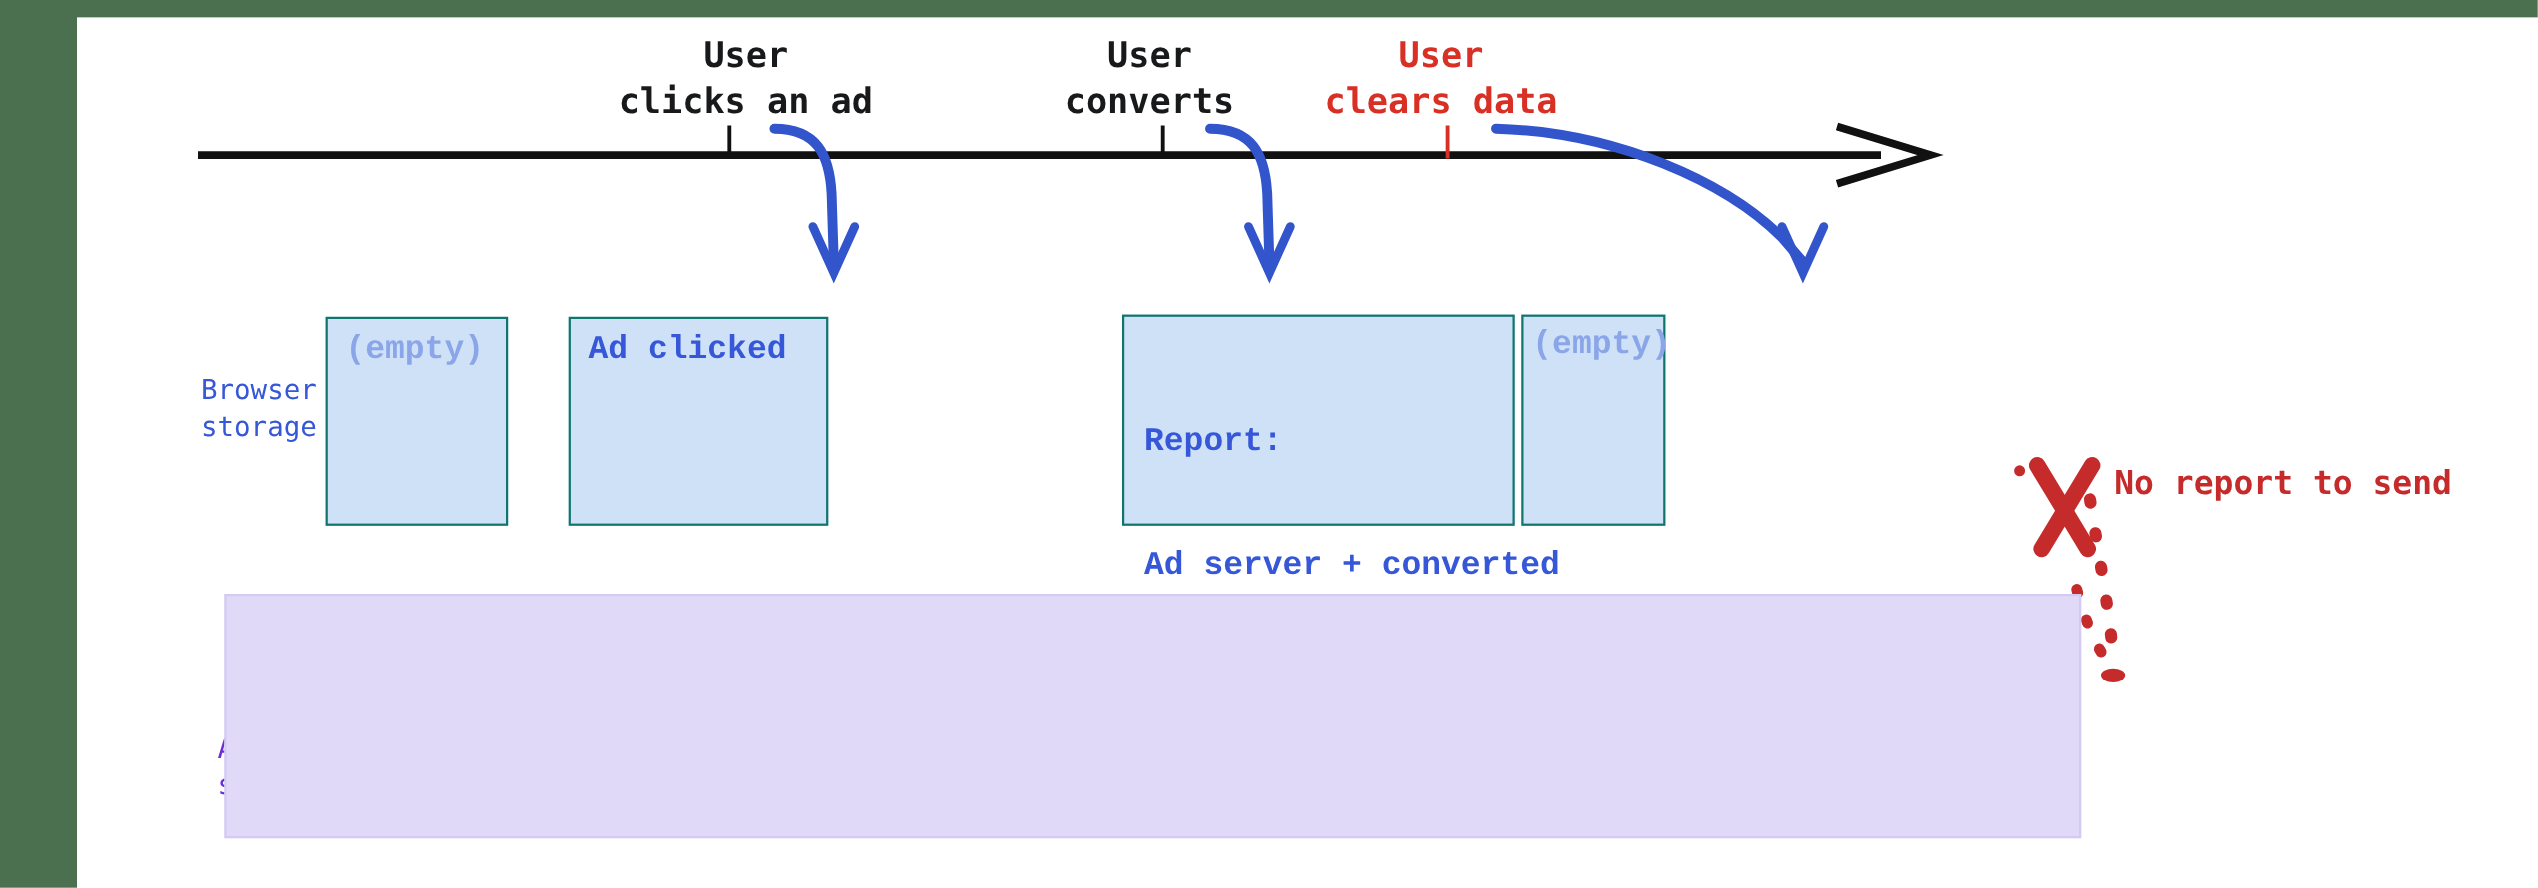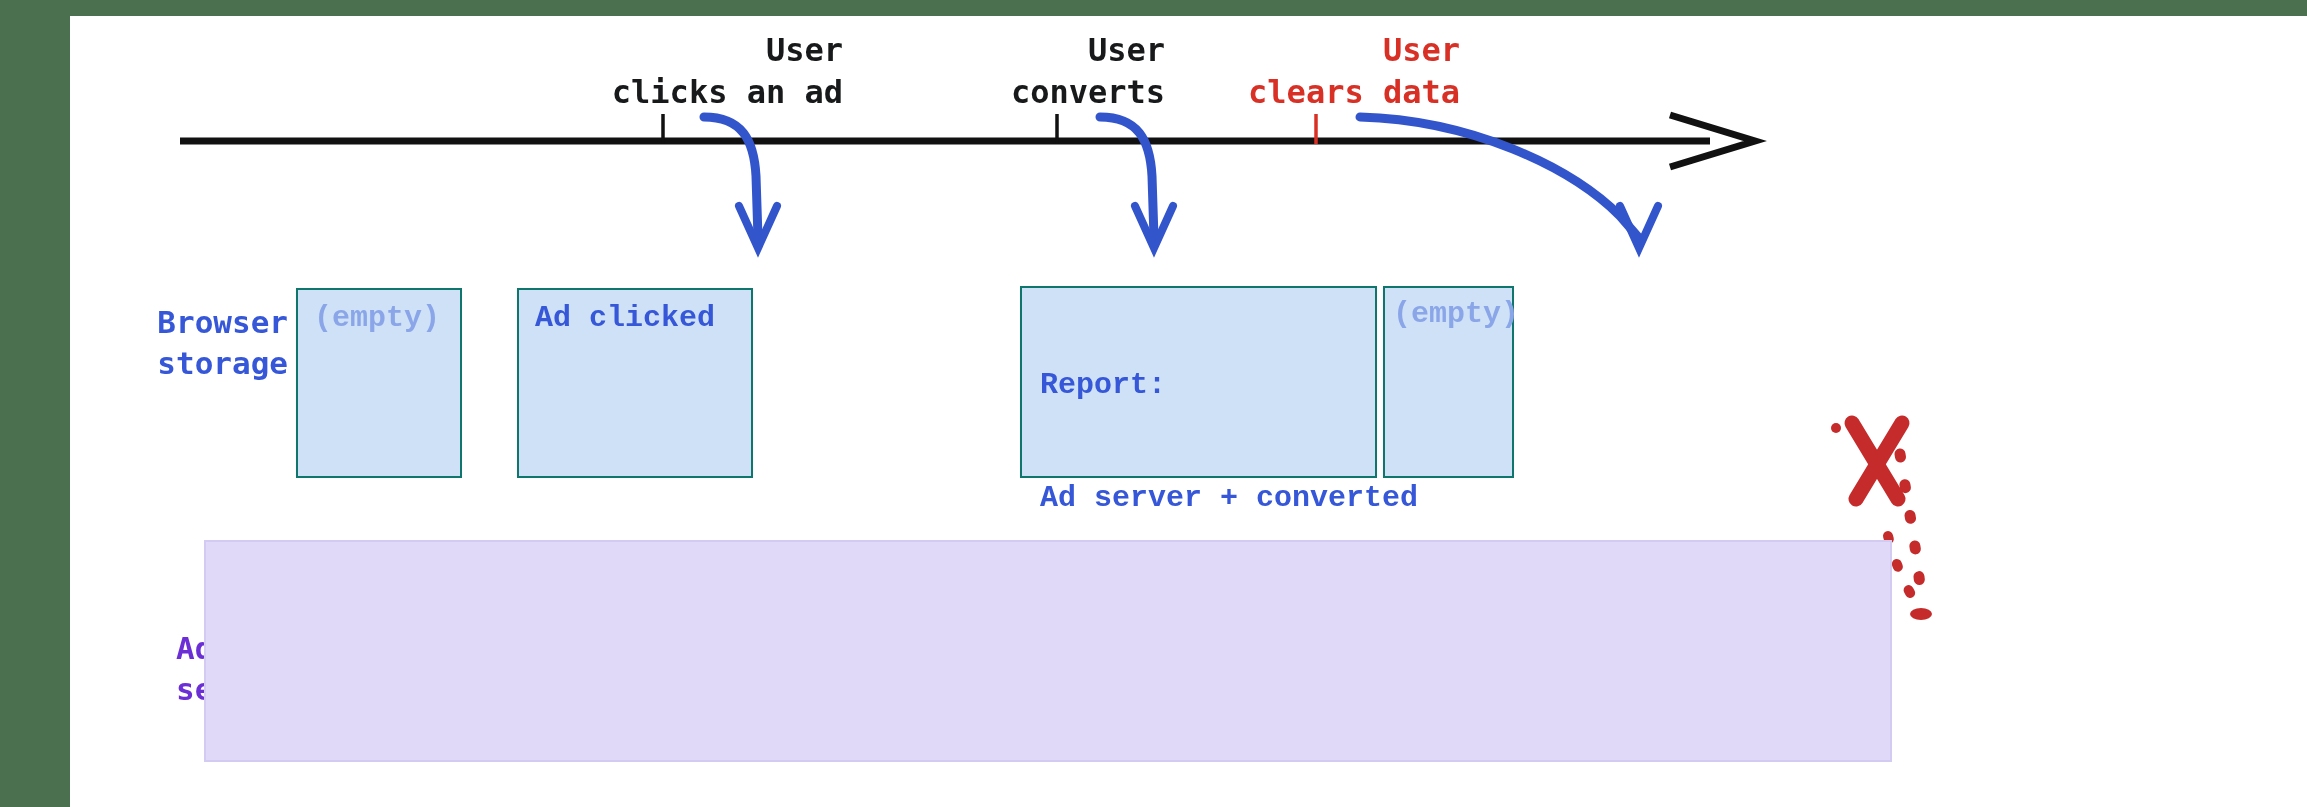--- a/index.html
+++ b/index.html
@@ -6,31 +6,31 @@
   body{width:2307px;height:807px;position:relative;overflow:hidden;
        font-family:"DejaVu Sans Mono","Liberation Mono",monospace;}
 
   
   #green-top{position:absolute;left:0;top:0;width:2307px;height:16px;background:#4a7050;}
   #green-left{position:absolute;left:0;top:0;width:70px;height:807px;background:#4a7050;}
 
   #canvas{position:absolute;left:70px;top:16px;width:2237px;height:791px;background:#fff;}
 
   
-  .evt-label{position:absolute;text-align:right;line-height:1.30;
+  .evt-label{position:absolute;text-align:center;line-height:1.30;
              font-size:32px;font-weight:700;letter-spacing:0px;white-space:pre;}
   .evt-black{color:#18191a;}
   .evt-red{color:#d93025;}
 
   
   #timeline-svg{position:absolute;left:0;top:0;width:2237px;height:791px;pointer-events:none;}
 
   
   .row-label{position:absolute;text-align:right;line-height:1.32;
-             font-size:31px;font-weight:700;white-space:pre;}
+             font-size:25px;font-weight:400;white-space:pre;margin-top:36px;}
   #browser-storage-label{color:#3557d8;}
   #adtech-server-label{color:#6c2fd6;}
 
   
   .store-box{position:absolute;background:#cfe1f7;border:2px solid #0f766e;
              box-sizing:border-box;font-family:Liberation Mono, monospace;}
   .box-text{position:absolute;left:16px;top:10px;right:8px;
             font-size:30px;line-height:1.25;white-space:pre;}
   .txt-strong{color:#3557d8;font-weight:700;}
   .txt-faint{color:#8aa6e8;font-weight:700;}
@@ -105,30 +105,31 @@
 
   <div class="store-box" style="left:226px;top:272px;width:166px;height:190px;">
     <div class="box-text txt-faint">(empty)</div>
   </div>
 
   <div class="store-box" style="left:447px;top:272px;width:236px;height:190px;">
     <div class="box-text txt-strong">Ad clicked</div>
   </div>
 
   <div class="store-box" style="left:950px;top:270px;width:357px;height:192px;">
-    <div class="box-text" style="left:18px;top:4px;">
+    <div class="box-text" style="left:18px;top:21px;">
       <div class="txt-strong">Report:</div>
       <div class="txt-strong">Ad server + converted</div>
       <div class="txt-note" style="margin-top:10px;">Scheduled to be sent in 1 day</div>
     </div>
   </div>
 
   <div class="store-box" style="left:1313px;top:270px;width:131px;height:192px;">
     <div class="box-text txt-faint" style="left:8px;top:8px;">(empty)</div>
   </div>
 
   <div id="adtech-box" style="left:134px;top:524px;width:1688px;height:222px;">
     <span></span>
   </div>
 
+  <div class="red-note" style="left:1852px;top:404px;">No report to send</div>
 
 
 </div>
 
 </body></html>

